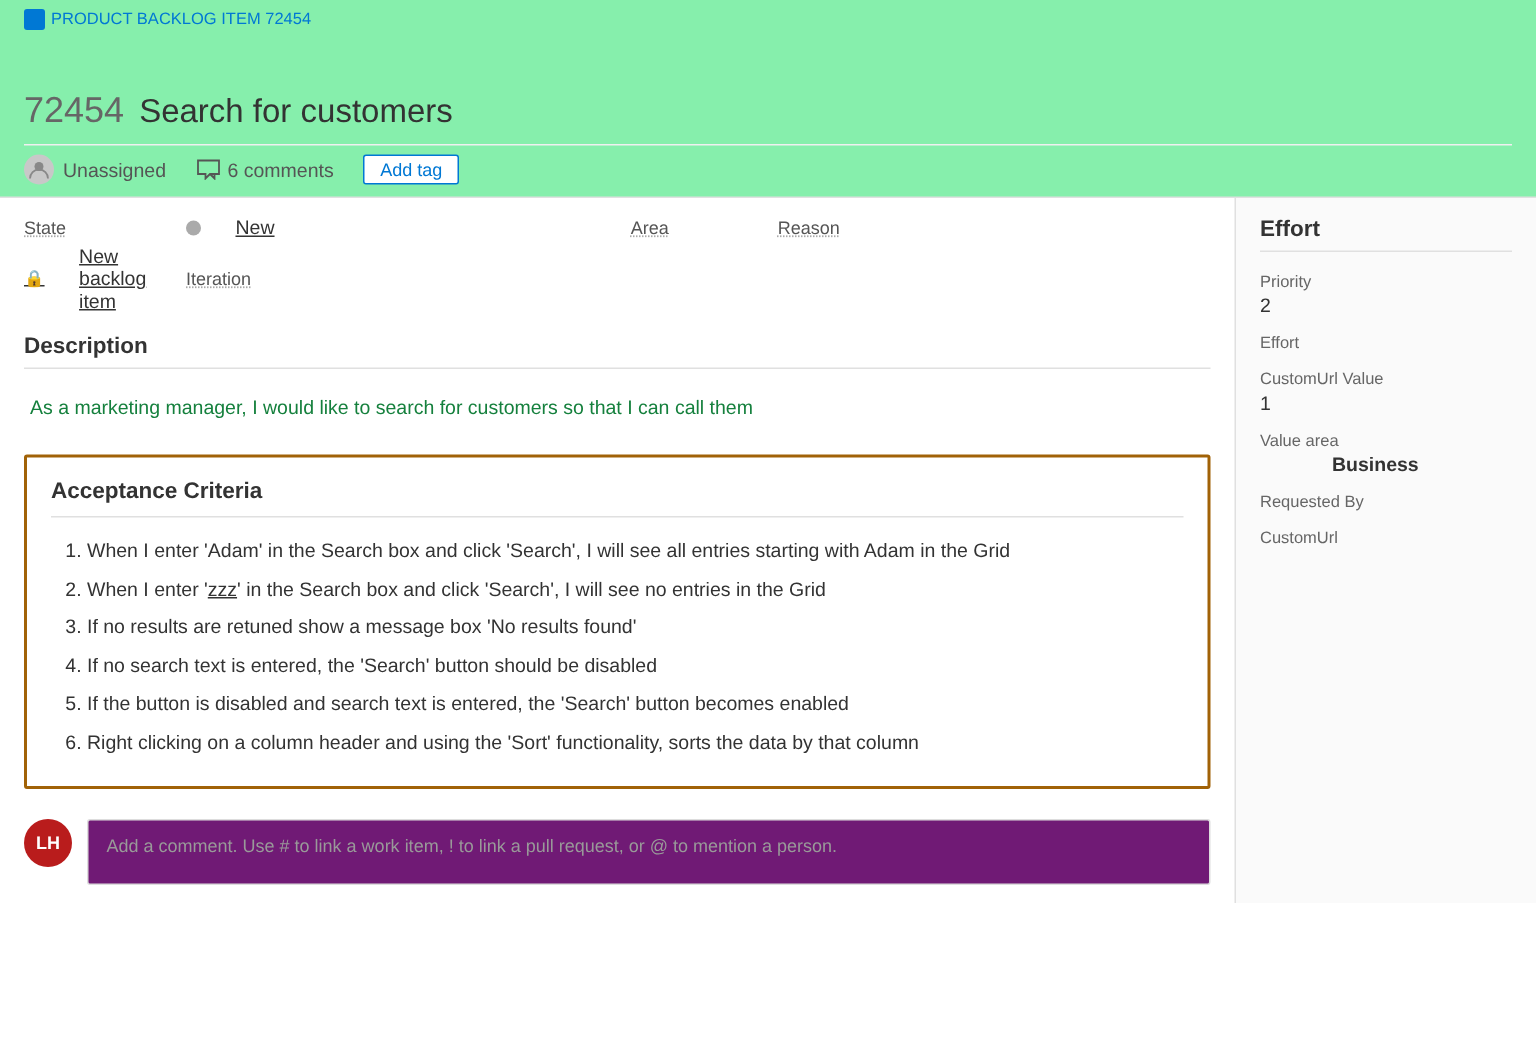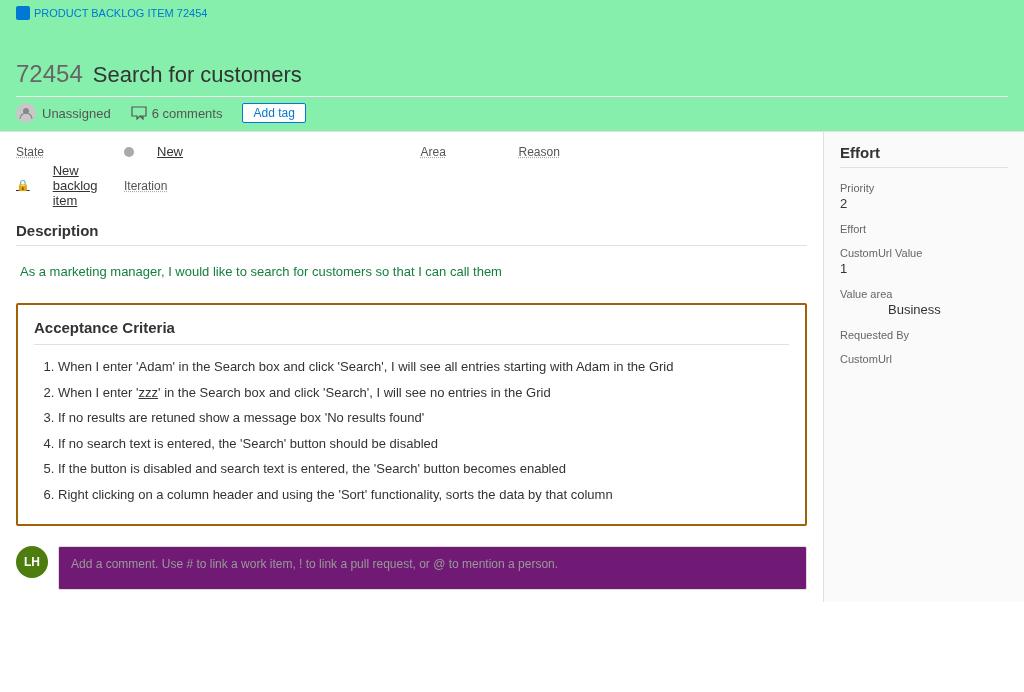--- a/index.html
+++ b/index.html
@@ -183,21 +183,21 @@
     }
     .comment-input-row {
       display: flex;
       gap: 10px;
       align-items: flex-start;
     }
     .avatar-circle {
       width: 32px;
       height: 32px;
       border-radius: 50%;
-      background: #4d7c0f;
+      background: #b91c1c;
       color: #fff;
       display: flex;
       align-items: center;
       justify-content: center;
       font-size: 12px;
       font-weight: 600;
       flex-shrink: 0;
     }
     .comment-input {
       flex: 1;
@@ -225,21 +225,21 @@
       font-size: 11px;
       color: #666;
       margin-bottom: 2px;
     }
     .detail-value {
       font-size: 13px;
       color: #333;
       font-weight: 400;
     }
     .detail-value.bold {
-      font-weight: 400;
+      font-weight: 700;
       padding-left: 48px;
     }
   </style>
 </head>
 <body>
 
 <div class="top-bar">
   <div class="breadcrumb">
     <span class="breadcrumb-icon"></span>
     <span>PRODUCT BACKLOG ITEM 72454</span>

